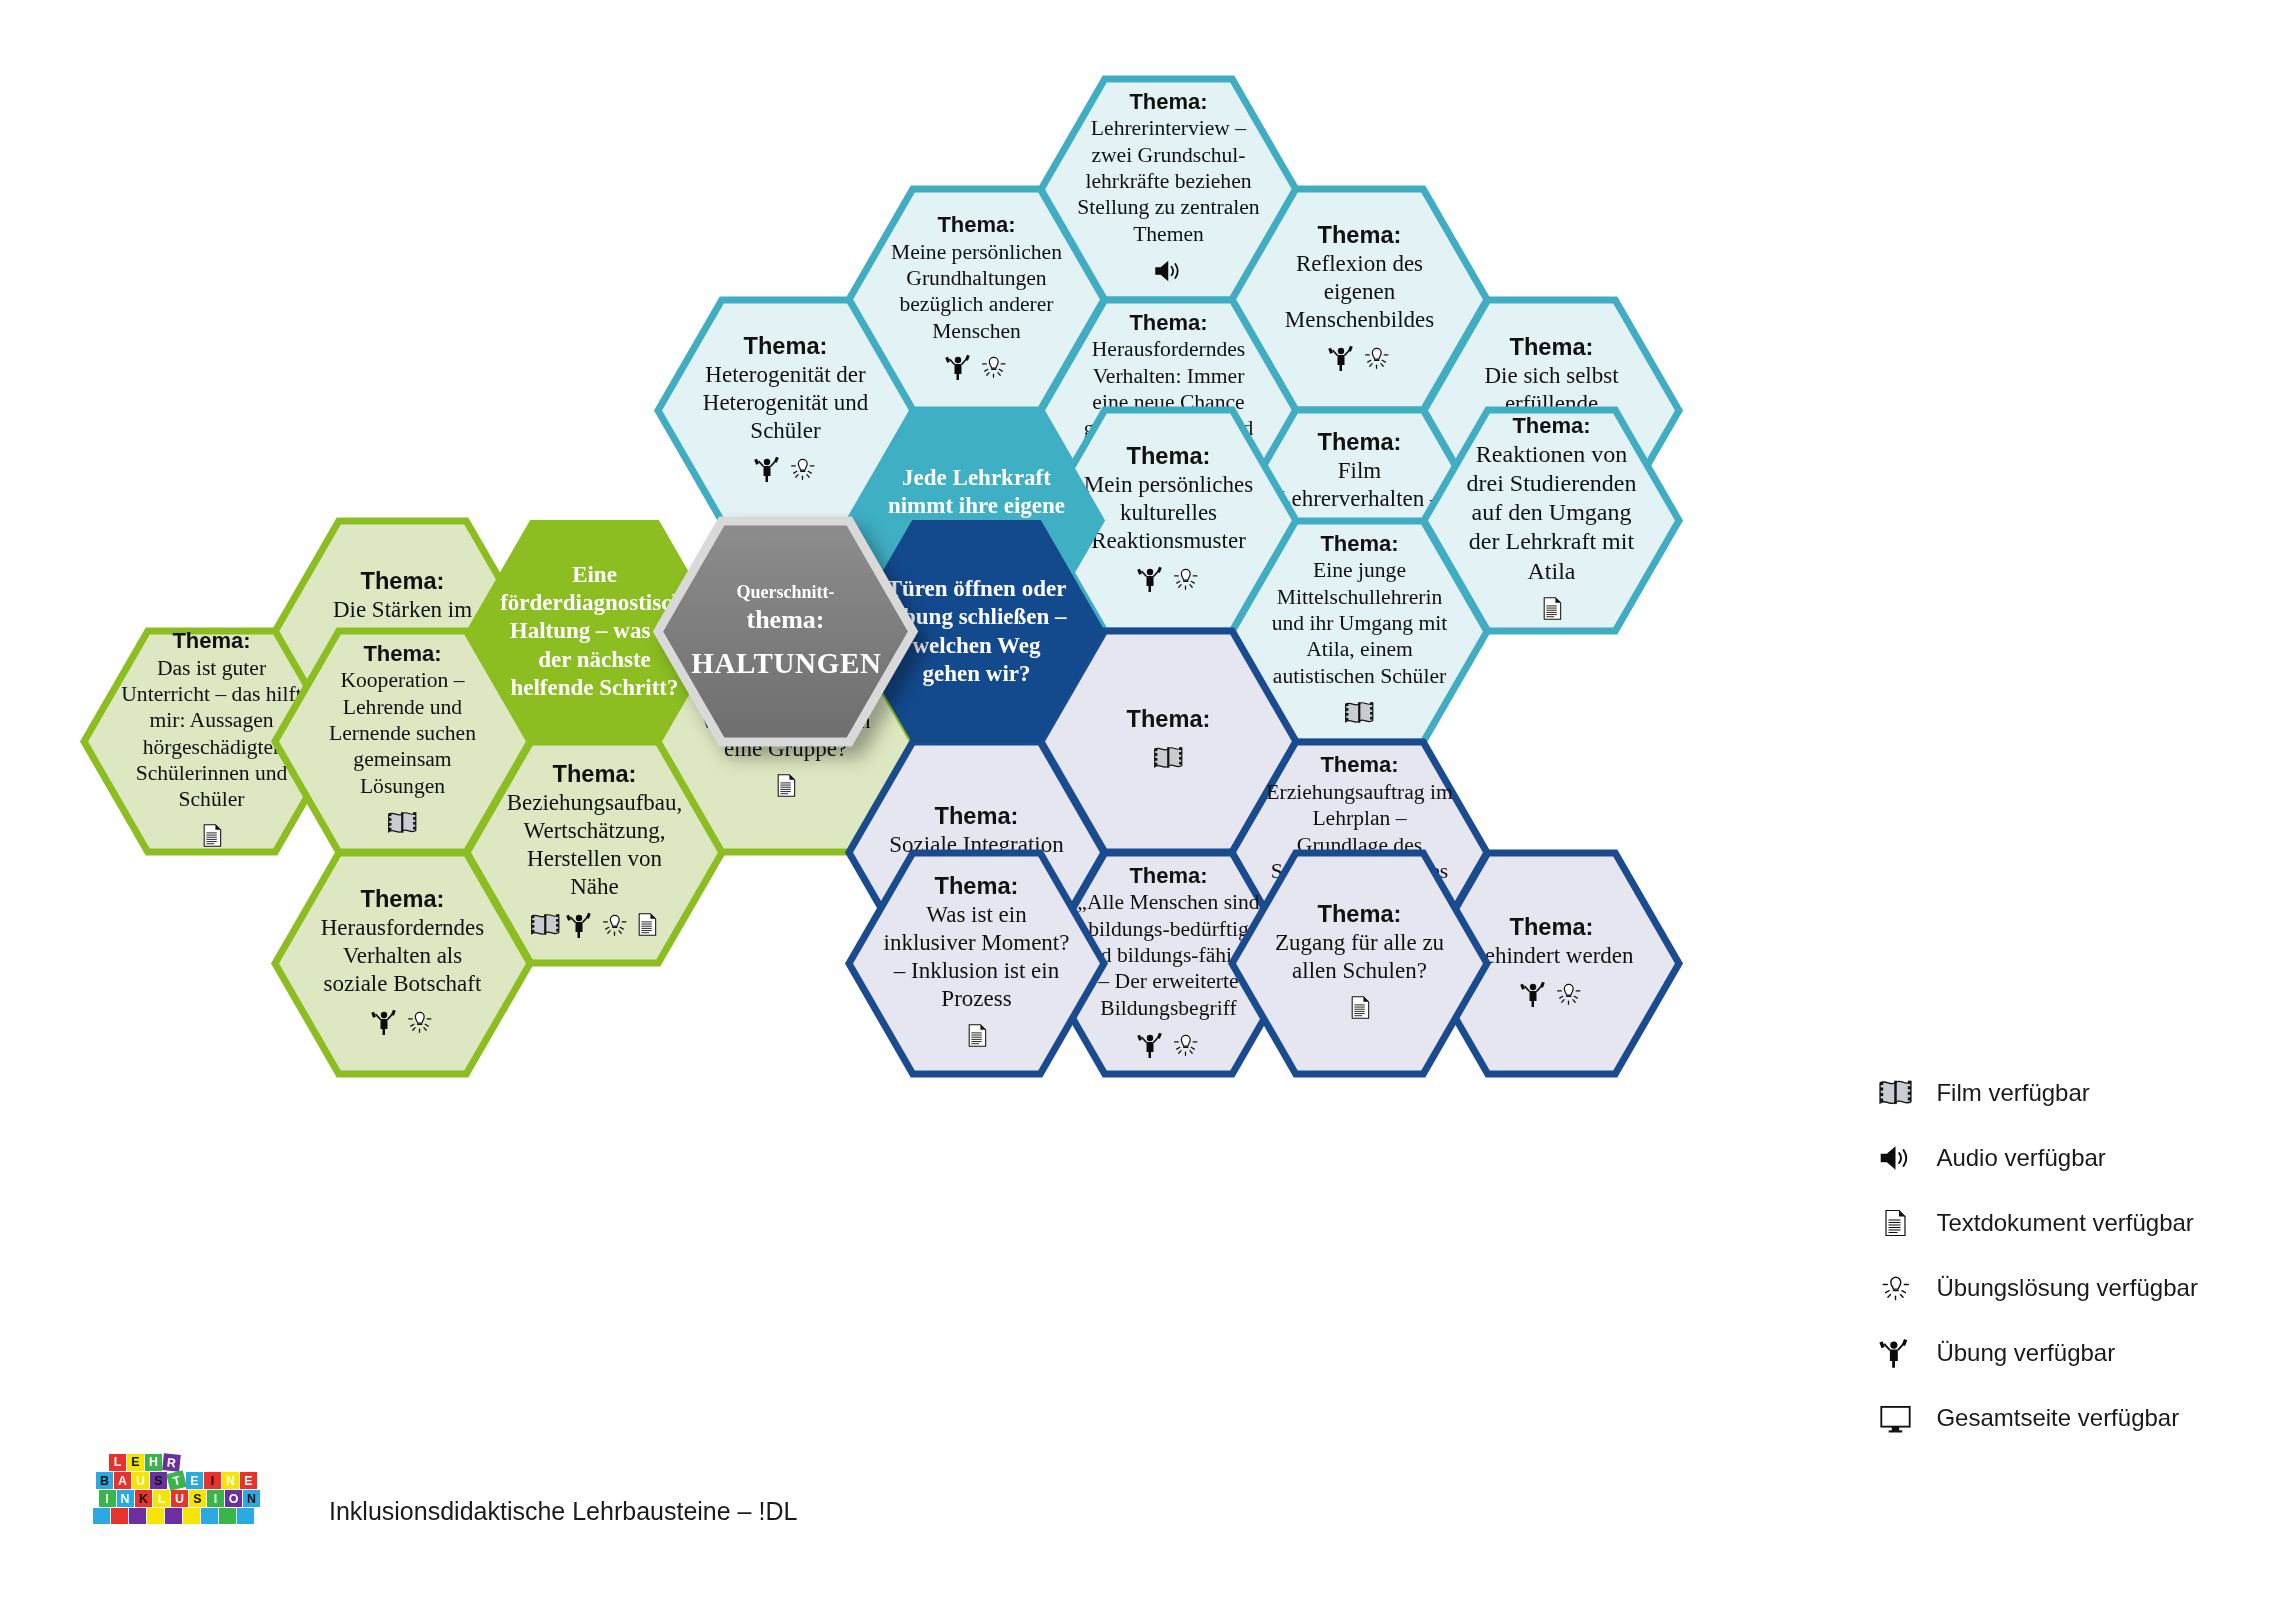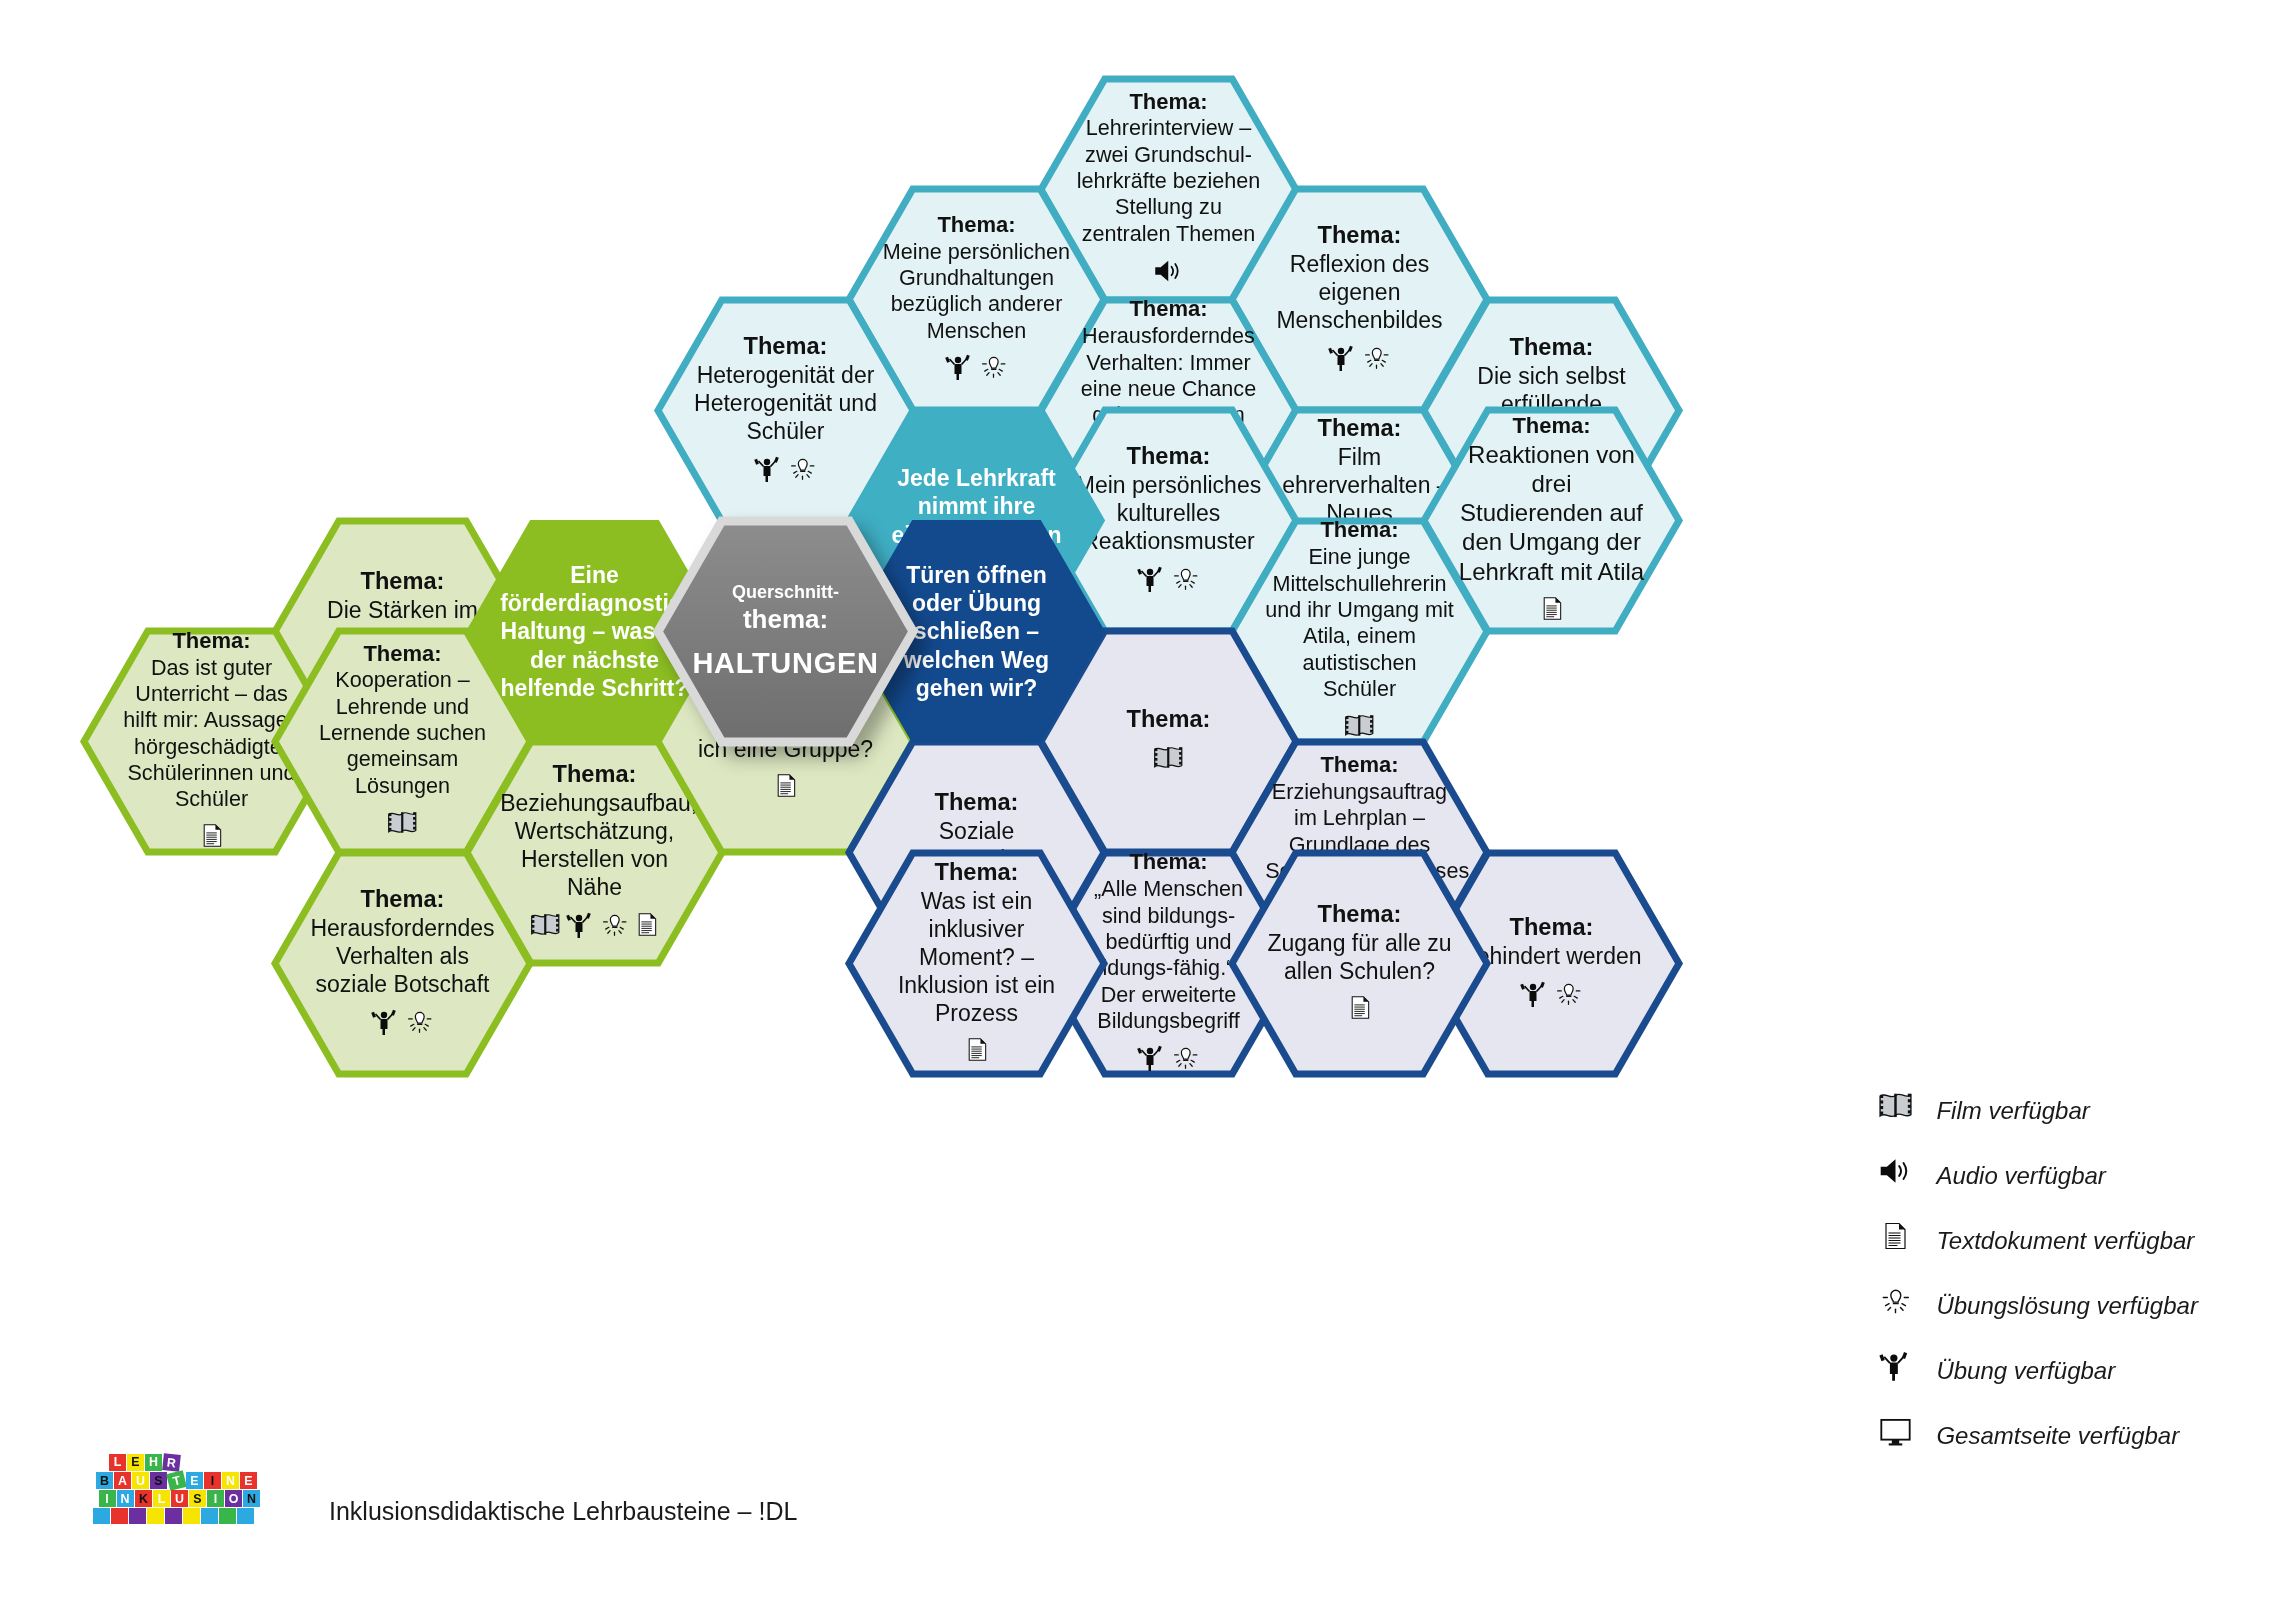--- a/index.html
+++ b/index.html
@@ -9,35 +9,35 @@
   #stage{position:absolute;left:0;top:0;width:2295px;height:1622px;}
 
   
   .hex{position:absolute;display:flex;align-items:center;justify-content:center;
        box-sizing:border-box;}
   .hex svg{position:absolute;left:0;top:0;width:100%;height:100%;
            overflow:visible;pointer-events:none;}
   .hex .body{position:relative;z-index:3;width:74%;text-align:center;
              line-height:1.22;}
   .hex .th{font-weight:bold;display:block;}
-  .hex .tx{display:block;}
+  .hex .tx{display:block;font-family:Liberation Serif, serif;}
   .icons{margin-top:6.5px;display:flex;align-items:center;justify-content:center;
          gap:3.9px;min-height:2.6px;}
   .icons svg{position:static;width:auto;height:auto;overflow:visible;}
 
   
   .dark  .body{color:#111111;}
   .light .body{color:#ffffff;}
 
   
   .center-shadow{filter:drop-shadow(10.5px 11.8px 9.2px rgba(0,0,0,.33));}
 
   
   #legend{position:absolute;left:1868px;top:1060px;width:366px;}
-  .lg-row{display:flex;align-items:flex-end;height:65px;font-style:italic;}
+  .lg-row{display:flex;align-items:center;height:65px;}
   .lg-ico{width:54px;display:flex;align-items:center;justify-content:center;}
   .lg-txt{font-size:24px;color:#1a1a1a;margin-left:14.4px;white-space:nowrap;}
 
   
   #footer{position:absolute;left:92px;top:1446px;display:flex;align-items:flex-end;}
   #logo{position:relative;width:196px;height:92px;}
   #footer-text{font-size:25px;color:#1a1a1a;margin-left:41px;margin-bottom:11.8px;
                white-space:nowrap;}
   .blk{position:absolute;display:flex;align-items:center;justify-content:center;
        font-weight:bold;font-family:"Liberation Sans",sans-serif;}

